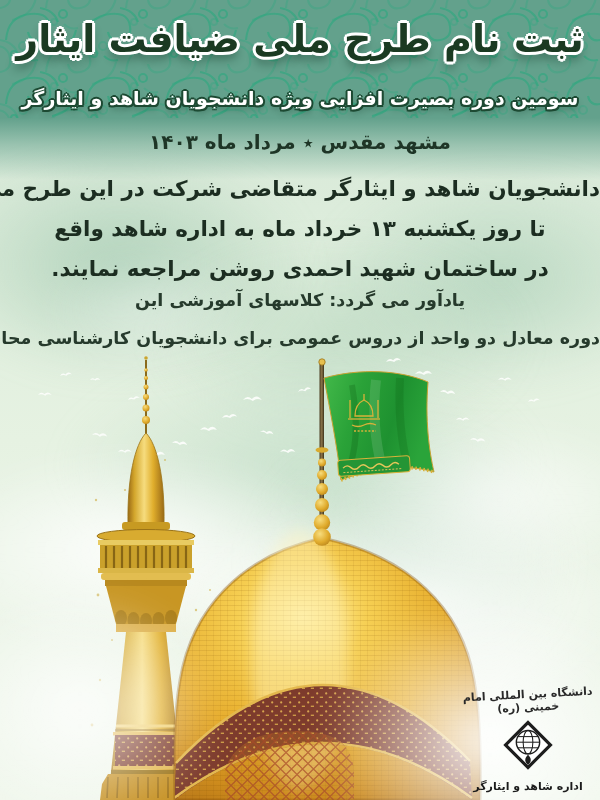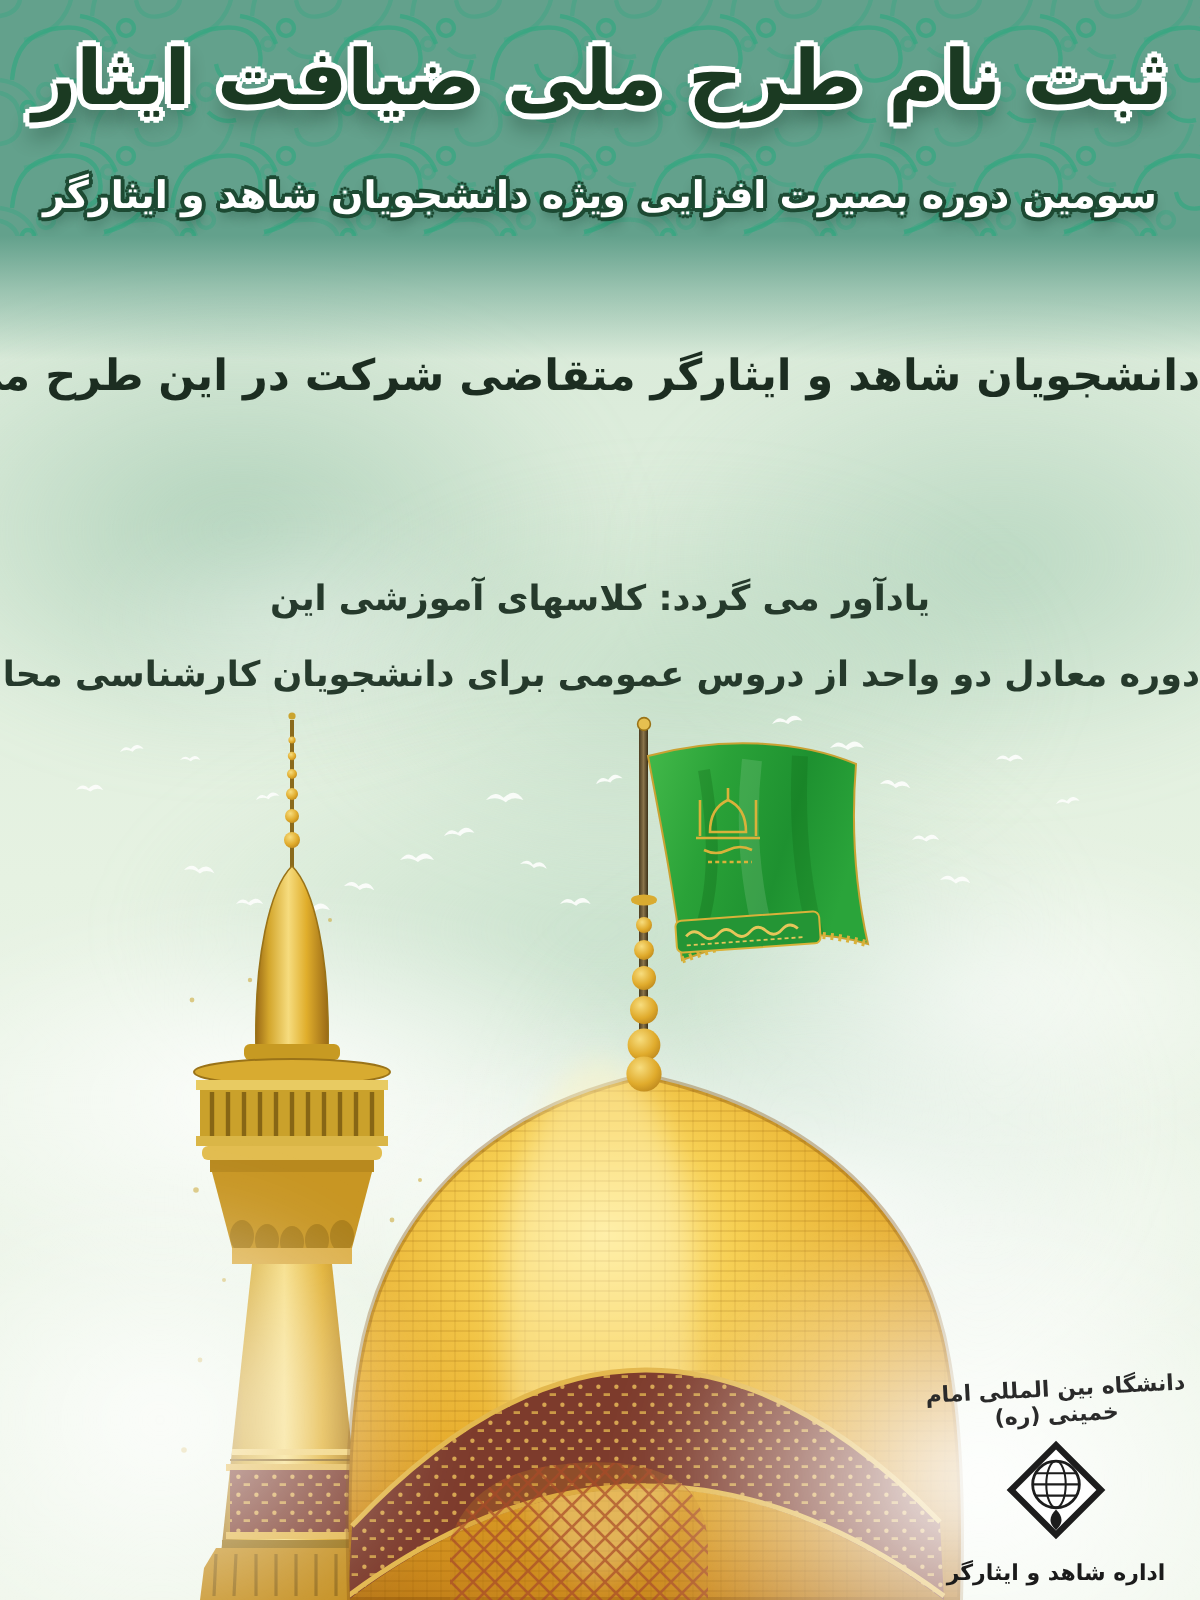--- a/index.html
+++ b/index.html
@@ -284,23 +284,26 @@
         </pattern>
       </defs>
       <rect width="600" height="118" fill="url(#dmk)"></rect>
       <rect x="-40" y="-32" width="680" height="182" fill="url(#dmk)" transform="translate(40,32)" opacity=".55"></rect>
     </svg>
   </div>
   <div class="hdr-fade"></div>
 
   <div class="txt title">ثبت نام طرح ملی ضیافت ایثار</div>
   <div class="txt subtitle">سومین دوره بصیرت افزایی ویژه دانشجویان شاهد و ایثارگر</div>
+  <div class="txt locdate">مشهد مقدس ٭ مرداد ماه ۱۴۰۳</div>
 
   <div class="txt body-block">
     <div>دانشجویان شاهد و ایثارگر متقاضی شرکت در این طرح می توانند</div>
+    <div>تا روز یکشنبه ۱۳ خرداد ماه به اداره شاهد واقع</div>
+    <div>در ساختمان شهید احمدی روشن مراجعه نمایند.</div>
   </div>
 
   <div class="txt note-block">
     <div>یادآور می گردد: کلاسهای آموزشی این</div>
     <div>دوره معادل دو واحد از دروس عمومی برای دانشجویان کارشناسی محاسبه می شود.</div>
   </div>
 
   <div class="logo">
     <div class="logo-fa">دانشگاه بین المللی امام خمینی (ره)</div>
     <svg class="logo-mark" width="56" height="56" viewBox="0 0 60 60" aria-hidden="true">

